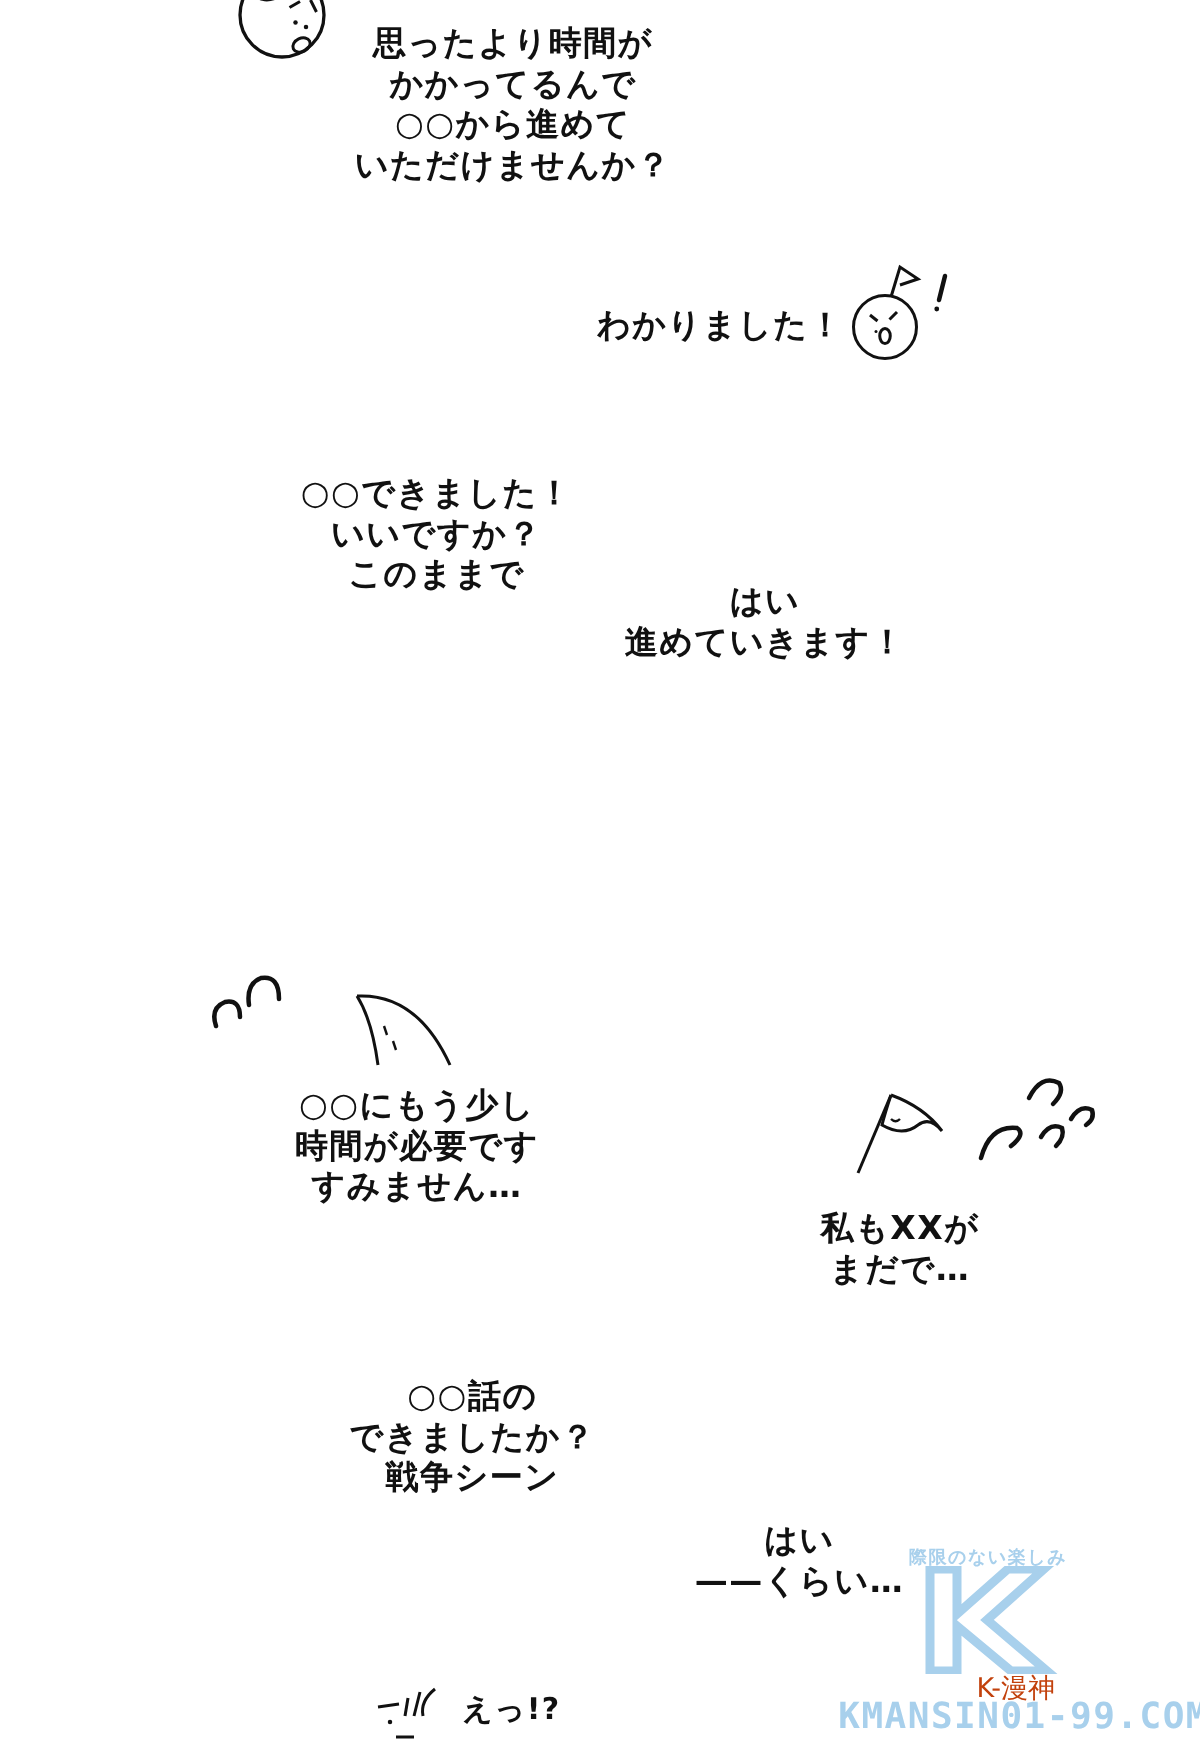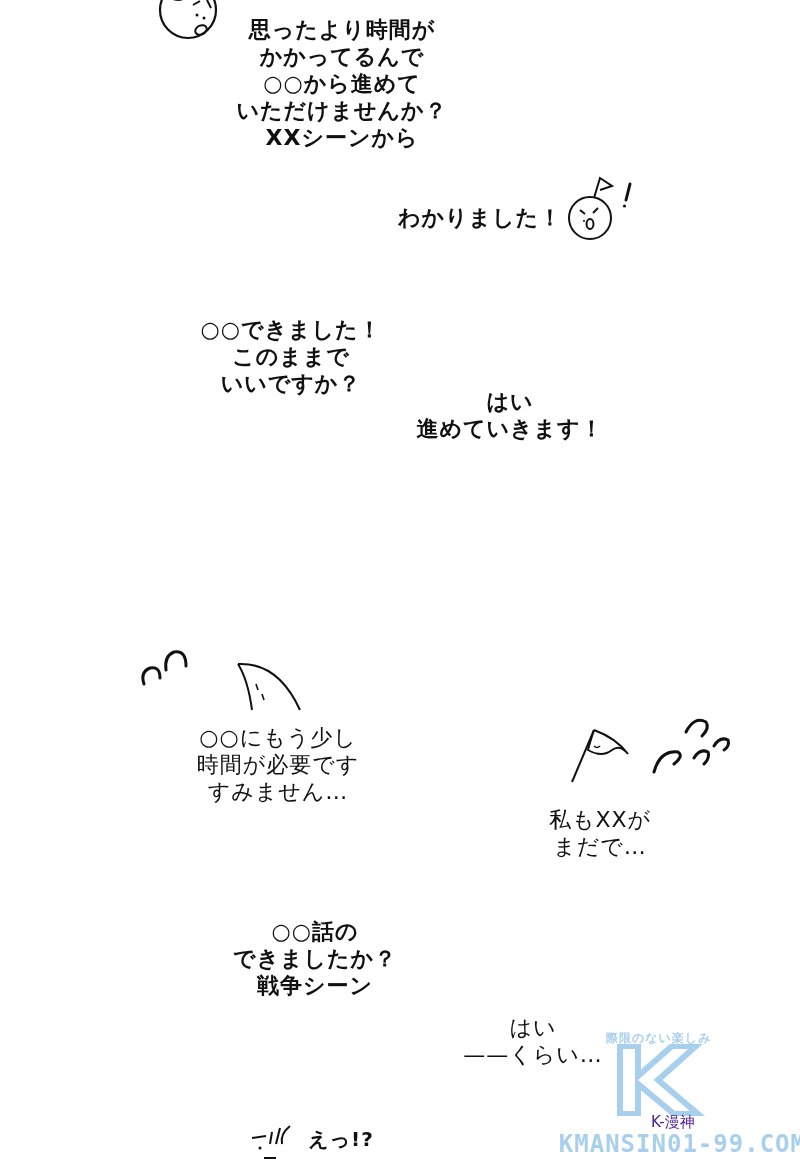--- a/index.html
+++ b/index.html
@@ -18,21 +18,21 @@
     .bubble {
       position: absolute;
       text-align: center;
       font-size: 22px;
       font-weight: bold;
       line-height: 27px;
       letter-spacing: 1px;
       white-space: nowrap;
     }
     .bubble .line { display: block; }
-    .bubble.thin { font-weight: normal; }
+    .bubble.thin { font-weight: bold; }
     .doodle { position: absolute; }
     .doodle svg { display: block; }
     .watermark {
       position: absolute;
       left: 596px;
       top: 1030px;
       width: 204px;
       height: 130px;
       color: #a8d0ec;
       text-align: center;
@@ -44,22 +44,22 @@
       font-size: 12px;
       font-weight: bold;
       letter-spacing: 1px;
       color: #a8d0ec;
     }
     .wm-logo { position: absolute; top: 14px; left: 20px; }
     .wm-sub {
       position: absolute;
       top: 83px;
       left: 55px;
-      font-size: 15px;
-      color: #4c1d95;
+      font-size: 18px;
+      color: #c2410c;
       text-align: center;
     }
     .wm-url {
       position: absolute;
       left: -90px;
       top: 100px;
       width: 300px;
       text-align: right;
       font-size: 24px;
       font-weight: bold;
@@ -81,21 +81,20 @@
     <circle cx="49" cy="30" r="1.5" fill="#111"></circle>
     <ellipse cx="46" cy="42" rx="6" ry="4.5" fill="none" stroke="#111" stroke-width="2" transform="rotate(-25 46 42)"></ellipse>
   </svg>
 </div>
 
 <div class="bubble" style="left:232px; top:16px; width:220px;">
   <span class="line">思ったより時間が</span>
   <span class="line">かかってるんで</span>
   <span class="line">○○から進めて</span>
   <span class="line">いただけませんか？</span>
-  <span class="line">XXシーンから</span>
 </div>
 
 <div class="bubble" style="left:398px; top:204px; width:160px;">
   <span class="line">わかりました！</span>
 </div>
 
 <div class="doodle" style="left:560px; top:172px;">
   <svg width="80" height="72" viewBox="0 0 80 72">
     <circle cx="30" cy="46" r="21" fill="none" stroke="#111" stroke-width="2"></circle>
     <path d="M34 26 L40 6 L52 14 L40 18" fill="none" stroke="#111" stroke-width="2"></path>
@@ -103,22 +102,22 @@
     <path d="M38 36 L33 41" stroke="#111" stroke-width="2"></path>
     <ellipse cx="30" cy="52" rx="3.5" ry="5" fill="none" stroke="#111" stroke-width="2"></ellipse>
     <circle cx="24" cy="49" r="1" fill="#111"></circle>
     <path d="M70 12 L66 28" stroke="#111" stroke-width="3" stroke-linecap="round"></path>
     <circle cx="64.5" cy="34" r="1.6" fill="#111"></circle>
   </svg>
 </div>
 
 <div class="bubble" style="left:196px; top:316px; width:190px;">
   <span class="line">○○できました！</span>
+  <span class="line">いいですか？</span>
   <span class="line">このままで</span>
-  <span class="line">いいですか？</span>
 </div>
 
 <div class="bubble" style="left:412px; top:388px; width:196px;">
   <span class="line">はい</span>
   <span class="line">進めていきます！</span>
 </div>
 
 <div class="doodle" style="left:138px; top:640px;">
   <svg width="60" height="50" viewBox="0 0 60 50">
     <path d="M6 44 Q2 32 12 28 Q22 26 22 38" fill="none" stroke="#111" stroke-width="3" stroke-linecap="round"></path>

